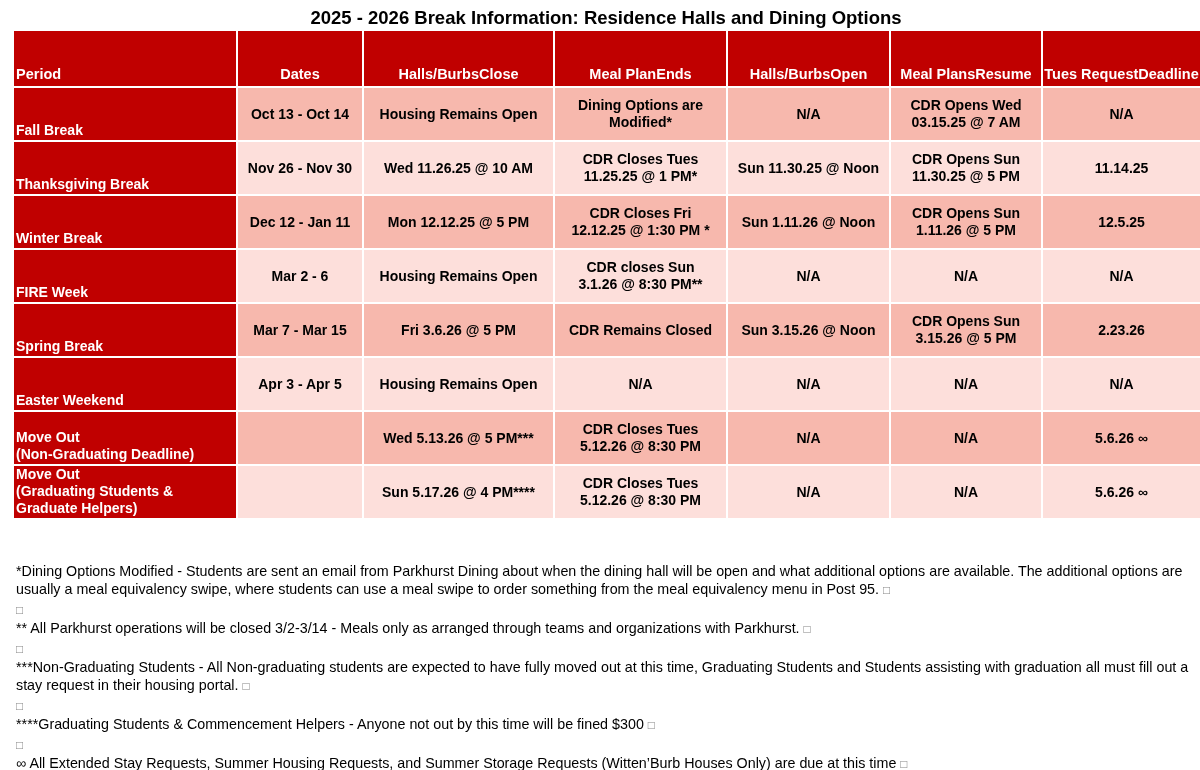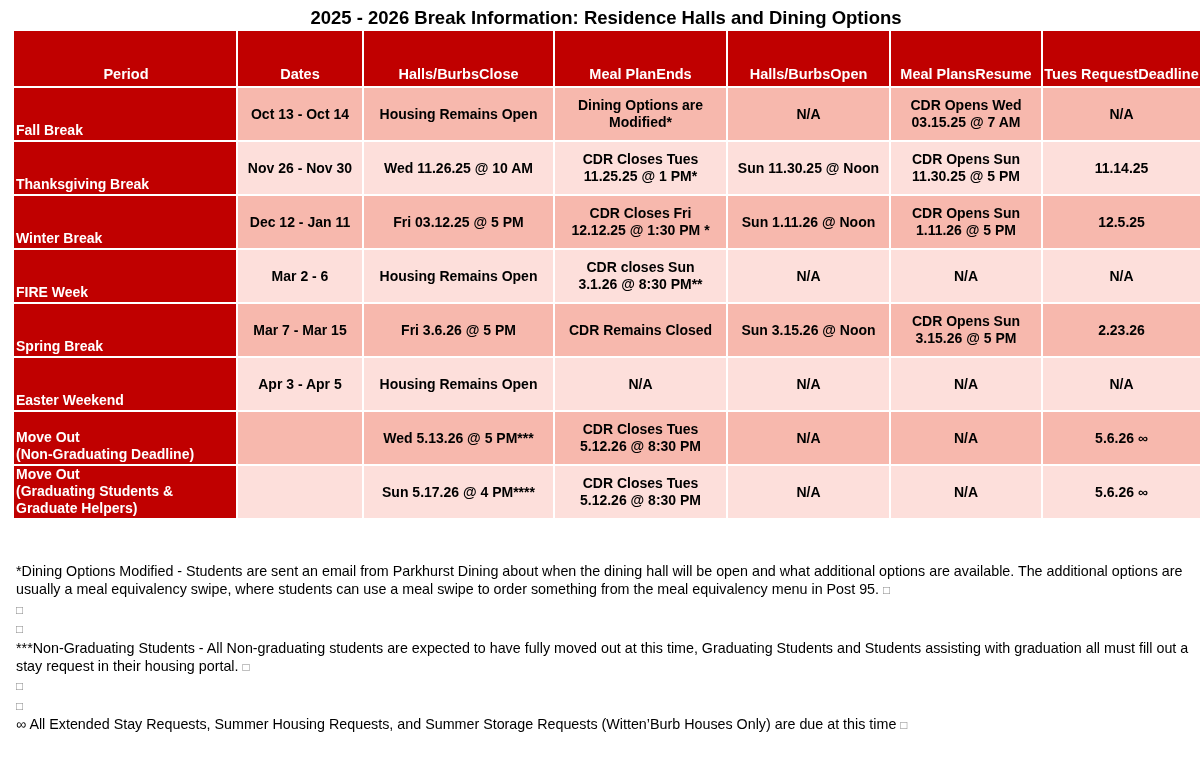--- a/index.html
+++ b/index.html
@@ -6,21 +6,21 @@
   body { width: 1200px; height: 770px; position: relative; overflow: hidden;
          font-family: "Liberation Sans", "DejaVu Sans", sans-serif; color: #000; }
   .title { position: absolute; left: 0; top: 7px; width: 1212px; text-align: center;
            font-weight: bold; font-size: 18.5px; letter-spacing: 0px; }
   table.breaks { position: absolute; left: 12px; top: 29px; border-collapse: collapse;
                  table-layout: fixed; width: 1188px; }
   table.breaks td, table.breaks th { border: 2px solid #ffffff; padding: 0; font-weight: bold;
                  font-size: 14px; line-height: 17px; }
   table.breaks th { background: #c00000; color: #ffffff; height: 52px; font-size: 14.5px;
                  vertical-align: bottom; padding-bottom: 3px; }
-  table.breaks th.period-h { text-align: center; padding-left: 2px; }
+  table.breaks th.period-h { text-align: left; padding-left: 2px; }
   table.breaks td { height: 51px; text-align: center; vertical-align: middle; }
   table.breaks td.period { background: #c00000; color: #ffffff; text-align: left;
                  vertical-align: bottom; padding-left: 2px; padding-bottom: 1px; font-size: 14px; }
   tr.dark td:not(.period) { background: #f7b8ad; }
   tr.light td:not(.period) { background: #fddfdb; }
   td .ln { display: block; }
   tr.tall td.period { vertical-align: top; line-height: 17px; padding-top: 0; }
   .notes { position: absolute; left: 16px; top: 562px; width: 1175px; font-size: 14.3px;
            line-height: 18.4px; }
   .notes p { margin: 0; }
@@ -86,21 +86,21 @@
           <span class="ln">CDR Opens Sun</span>
           <span class="ln">11.30.25 @ 5 PM</span>
         </td>
       <td>11.14.25</td>
     </tr>
     <tr class="dark">
       <td class="period">
           <span class="ln">Winter Break</span>
         </td>
       <td>Dec 12 - Jan 11</td>
-      <td>Fri 03.12.25 @ 5 PM</td>
+      <td>Mon 12.12.25 @ 5 PM</td>
       <td>
           <span class="ln">CDR Closes Fri</span>
           <span class="ln">12.12.25 @ 1:30 PM *</span>
         </td>
       <td>Sun 1.11.26 @ Noon</td>
       <td>
           <span class="ln">CDR Opens Sun</span>
           <span class="ln">1.11.26 @ 5 PM</span>
         </td>
       <td>12.5.25</td>
@@ -186,18 +186,20 @@
           <span class="ln">N/A</span>
         </td>
       <td>5.6.26 ∞</td>
     </tr>
   </tbody>
 </table>
 
 <div class="notes">
   <p><span>*</span><b>Dining Options Modified</b><span> - Students are sent an email from Parkhurst Dining about when the dining hall will be open and what additional options are available. The additional options are usually a meal equivalency swipe, where students can use a meal swipe to order something from the meal equivalency menu in Post 95. </span><span class="box">□</span></p>
   <p><span class="box">□</span></p>
+  <p><span>** </span><b>All Parkhurst operations will be closed 3/2-3/14</b><span> - Meals only as arranged through teams and organizations with Parkhurst. </span><span class="box">□</span></p>
   <p><span class="box">□</span></p>
   <p><span>***</span><b>Non-Graduating Students</b><span> - All Non-graduating students are expected to have fully moved out at this time, Graduating Students and Students assisting with graduation all must fill out a stay request in their housing portal. </span><span class="box">□</span></p>
   <p><span class="box">□</span></p>
+  <p><span>****</span><b>Graduating Students &amp; Commencement Helpers</b><span> - Anyone not out by this time will be fined $300 </span><span class="box">□</span></p>
   <p><span class="box">□</span></p>
   <p><span>∞</span><span> All Extended Stay Requests, Summer Housing Requests, and Summer Storage Requests (Witten’Burb Houses Only) are due at this time </span><span class="box">□</span></p>
 </div>
 
 </body></html>

